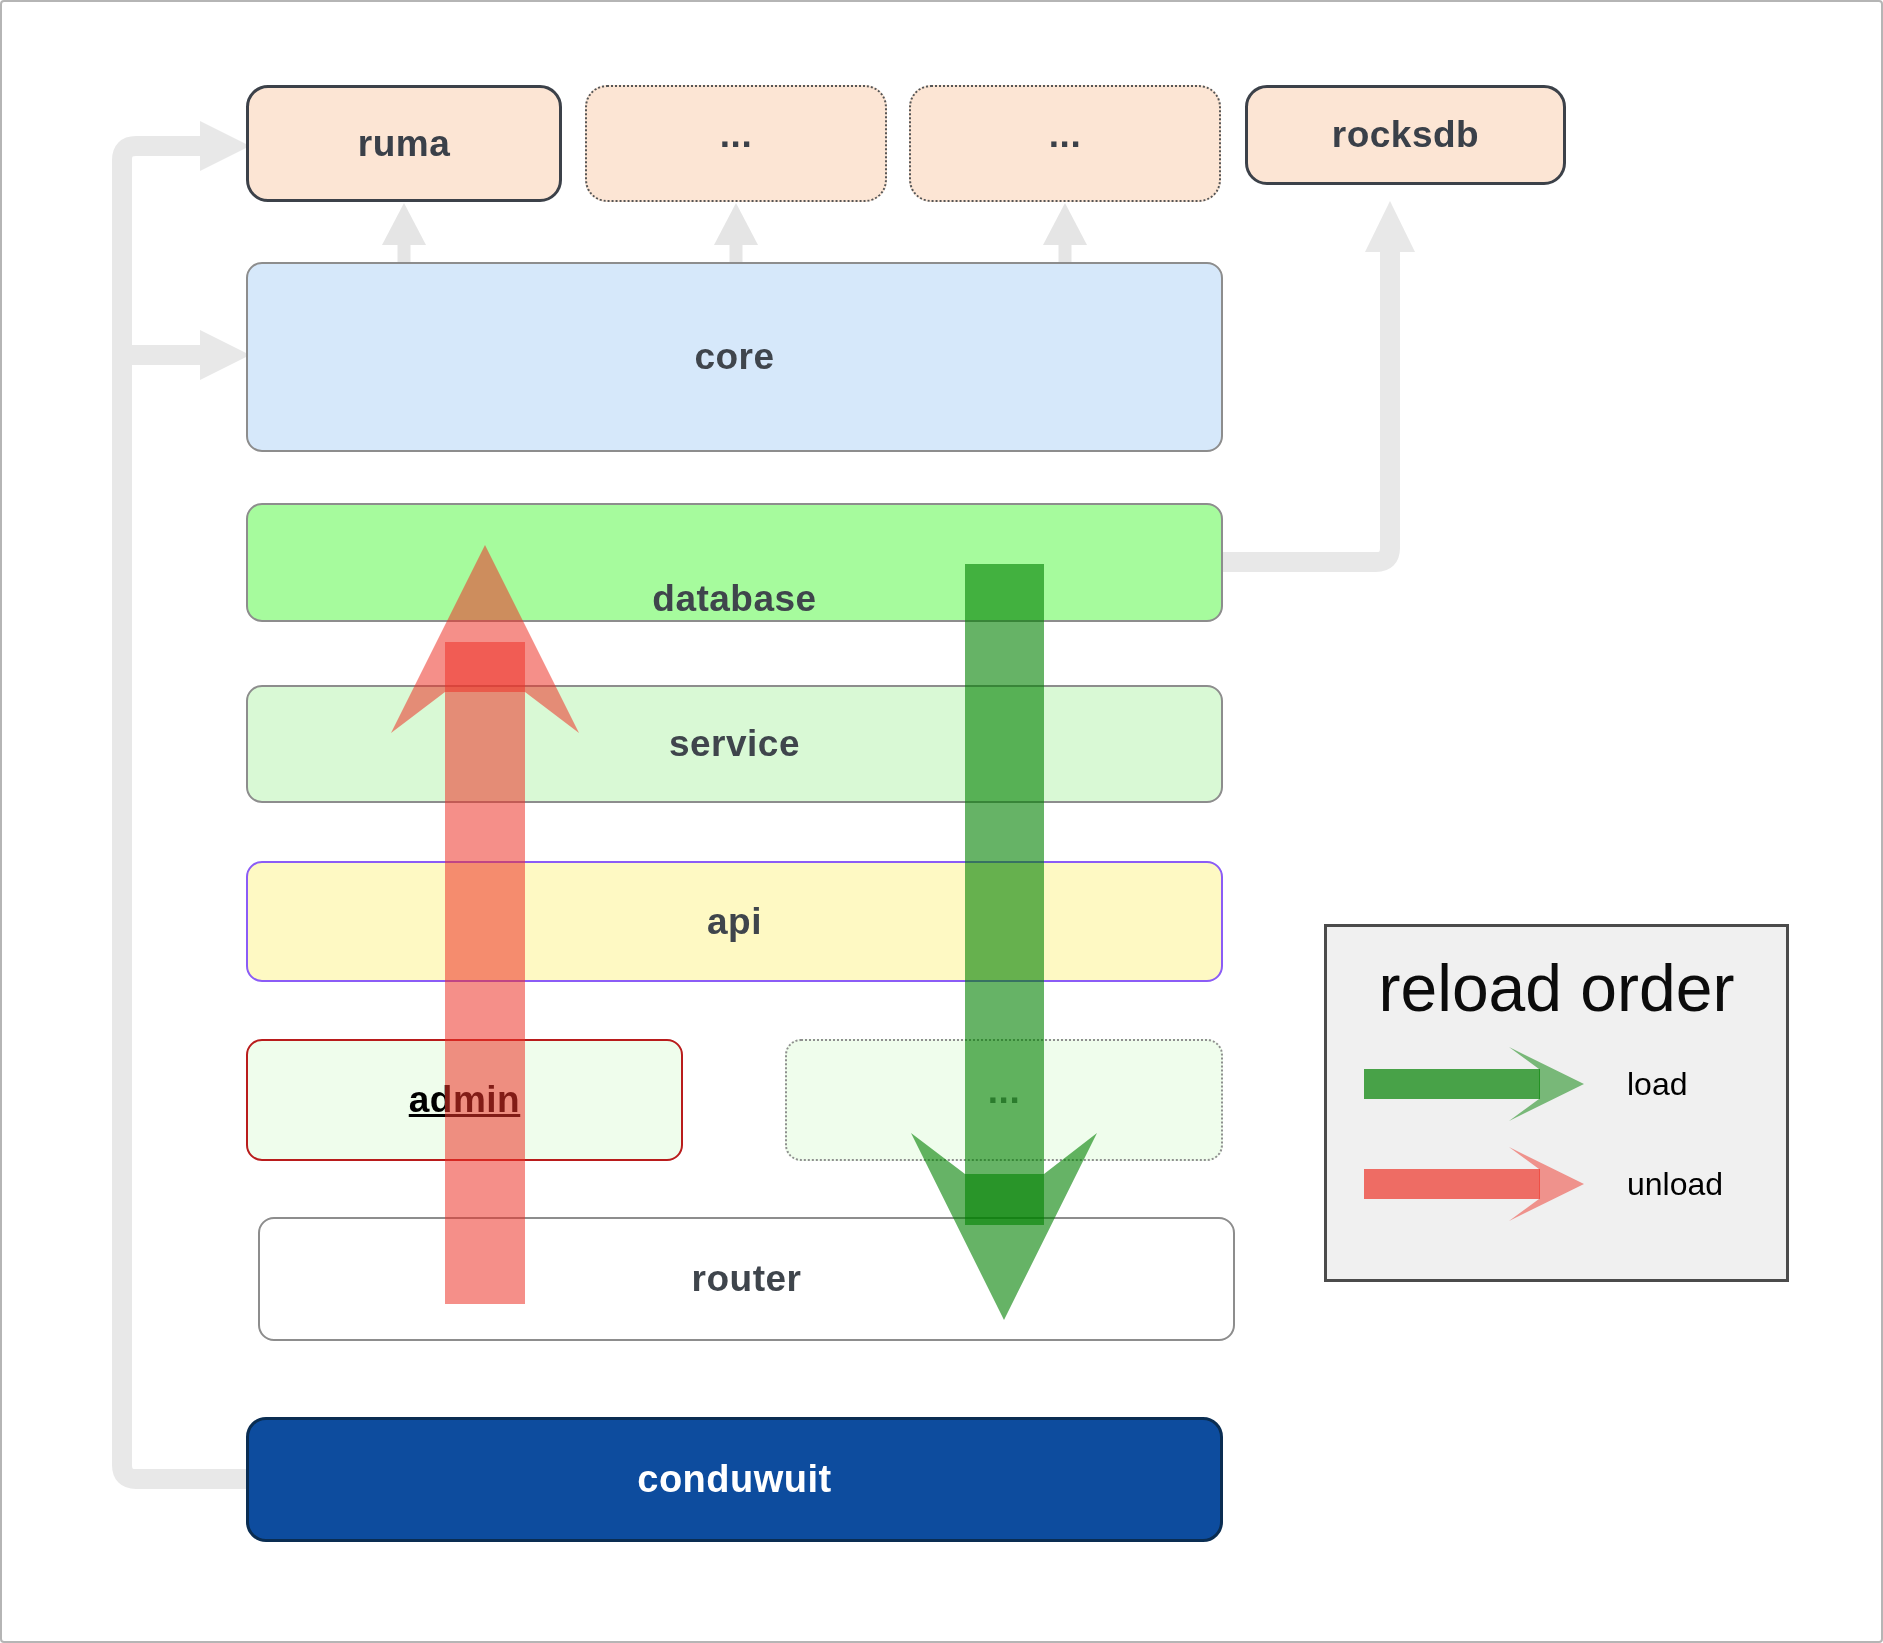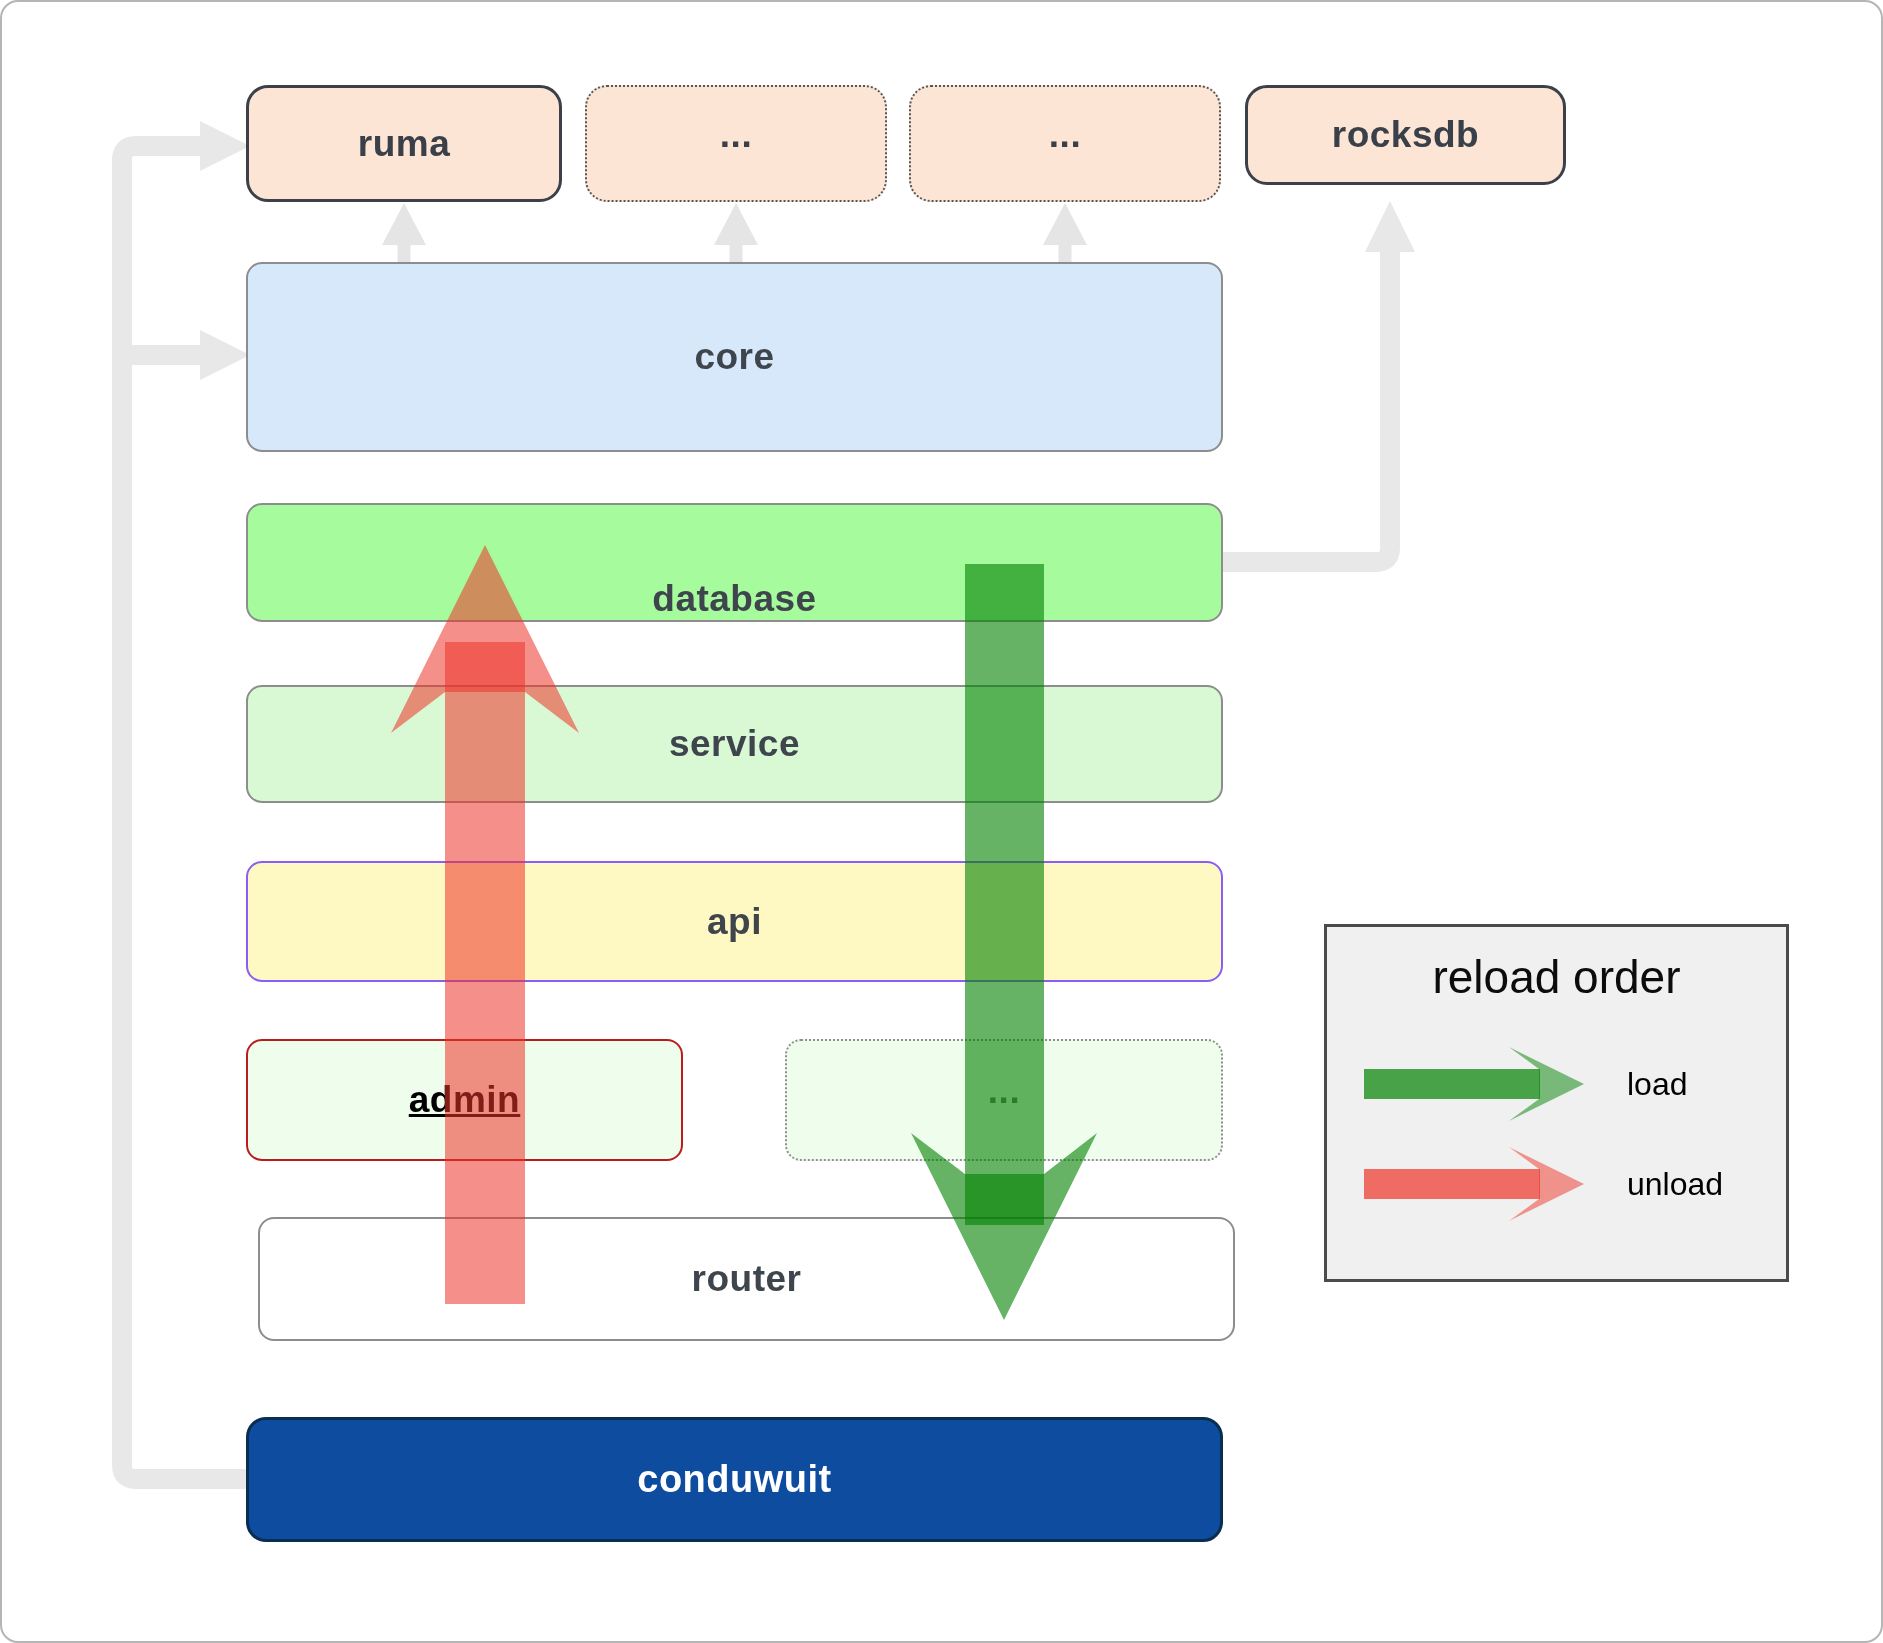--- a/index.html
+++ b/index.html
@@ -7,21 +7,21 @@
     padding: 0;
     background: #ffffff;
     font-family: "Liberation Sans", "DejaVu Sans", sans-serif;
   }
   #canvas {
     position: relative;
     width: 1883px;
     height: 1643px;
     box-sizing: border-box;
     border: 2px solid #b5b5b5;
-    border-radius: 18px;
+    border-radius: 4px;
     background: #ffffff;
     overflow: hidden;
   }
   svg.layer {
     position: absolute;
     left: 0; top: 0;
     width: 1883px;
     height: 1643px;
   }
   svg.flows { pointer-events: none; }
@@ -78,21 +78,21 @@
     width: 465px; height: 358px;
     box-sizing: border-box;
     background: #f0f0f0;
     border: 3px solid #4b4b4b;
   }
   #legend-title {
     position: absolute;
     left: 1322px; top: 948px;
     width: 465px;
     text-align: center;
-    font-size: 46px;
+    font-size: 66px;
     font-weight: 500;
     color: #0c0c0c;
   }
   .legend-label {
     position: absolute;
     left: 1625px;
     height: 50px;
     line-height: 50px;
     font-size: 32px;
     color: #000000;

